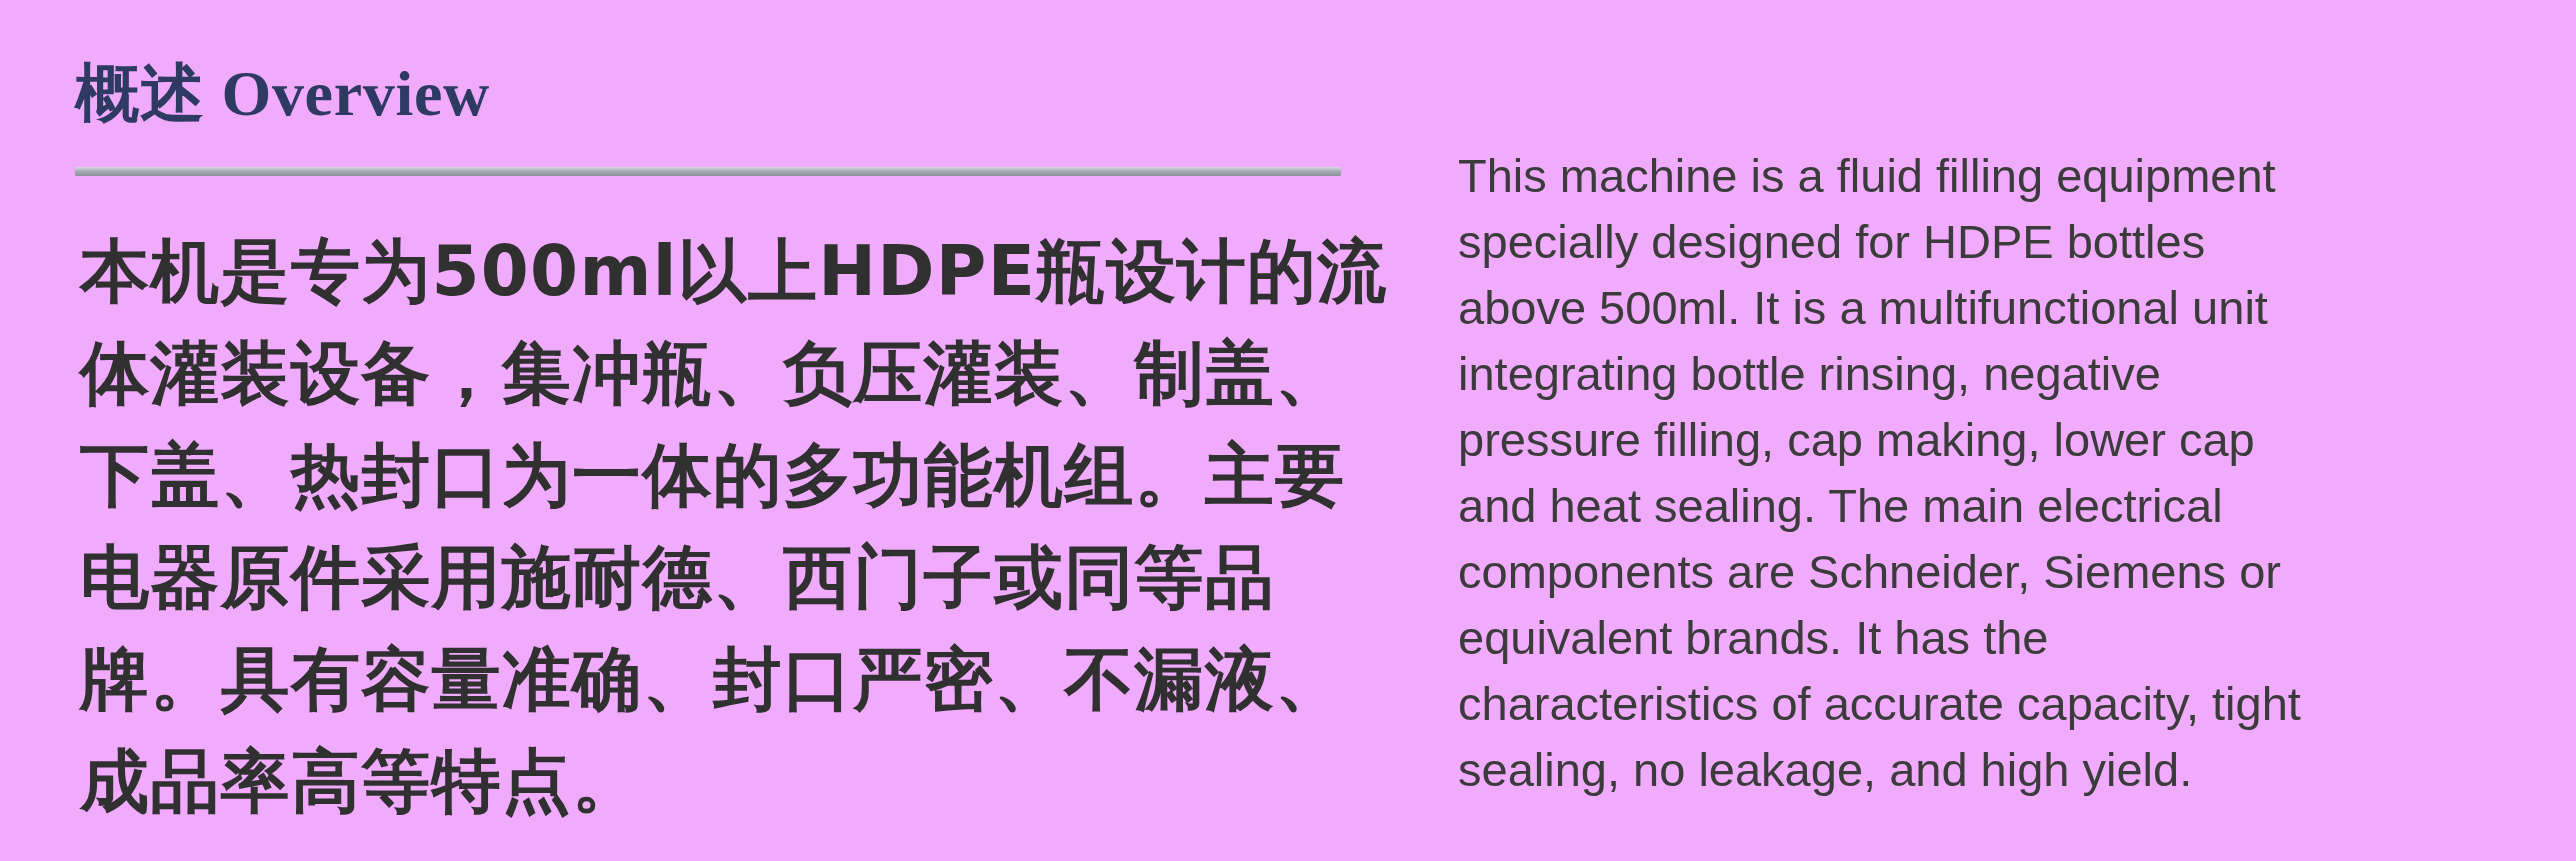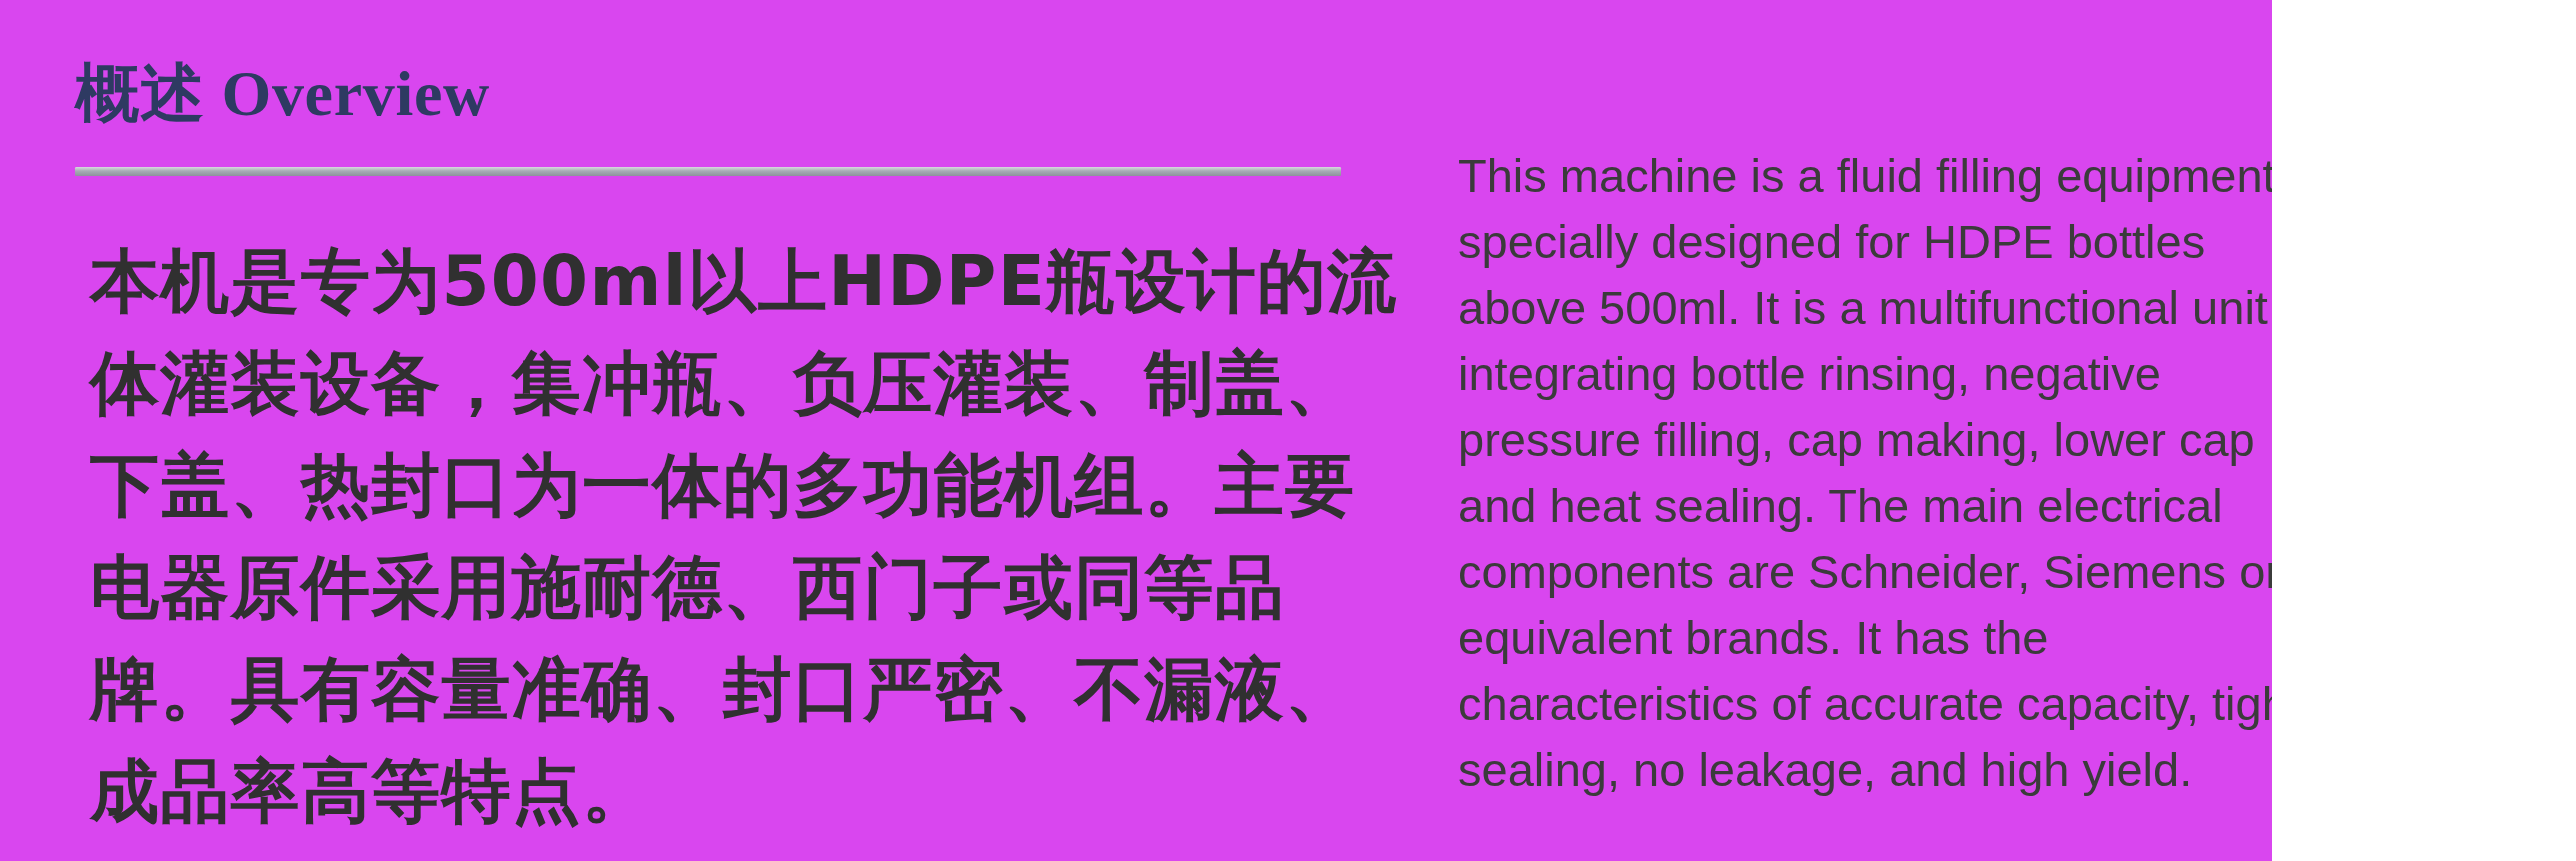--- a/index.html
+++ b/index.html
@@ -1,23 +1,23 @@
 <!DOCTYPE html>
 <html style="font-size:10.8px"><head>
 <meta charset="utf-8">
 <style>
   html, body {
     margin: 0;
     padding: 0;
   }
   .page {
     position: relative;
-    width: 2272px;
+    width: 2576px;
     height: 861px;
-    background: #d946ef;
+    background: #f0abfc;
     overflow: hidden;
     font-family: "Liberation Sans", sans-serif;
   }
   .left-column {
     position: absolute;
     left: 74px;
     top: 0;
     width: 1333px;
     height: 861px;
   }
@@ -50,21 +50,21 @@
     border: none;
     margin: 0;
     background: linear-gradient(to bottom, #d8dade 0%, #a7abb4 45%, #8e929c 100%);
     border-radius: 1.3px;
   }
   .para-zh {
     position: absolute;
     left: 0;
     top: 214px;
     width: 1330px;
-    margin: 16px;
+    margin: 6px;
     font-family: "DejaVu Sans", "Liberation Sans", sans-serif;
     font-weight: 600;
     font-size: 69px;
     line-height: 102px;
     color: #303030;
     white-space: pre-line;
     letter-spacing: 1.3px;
   }
   .para-en {
     position: absolute;

